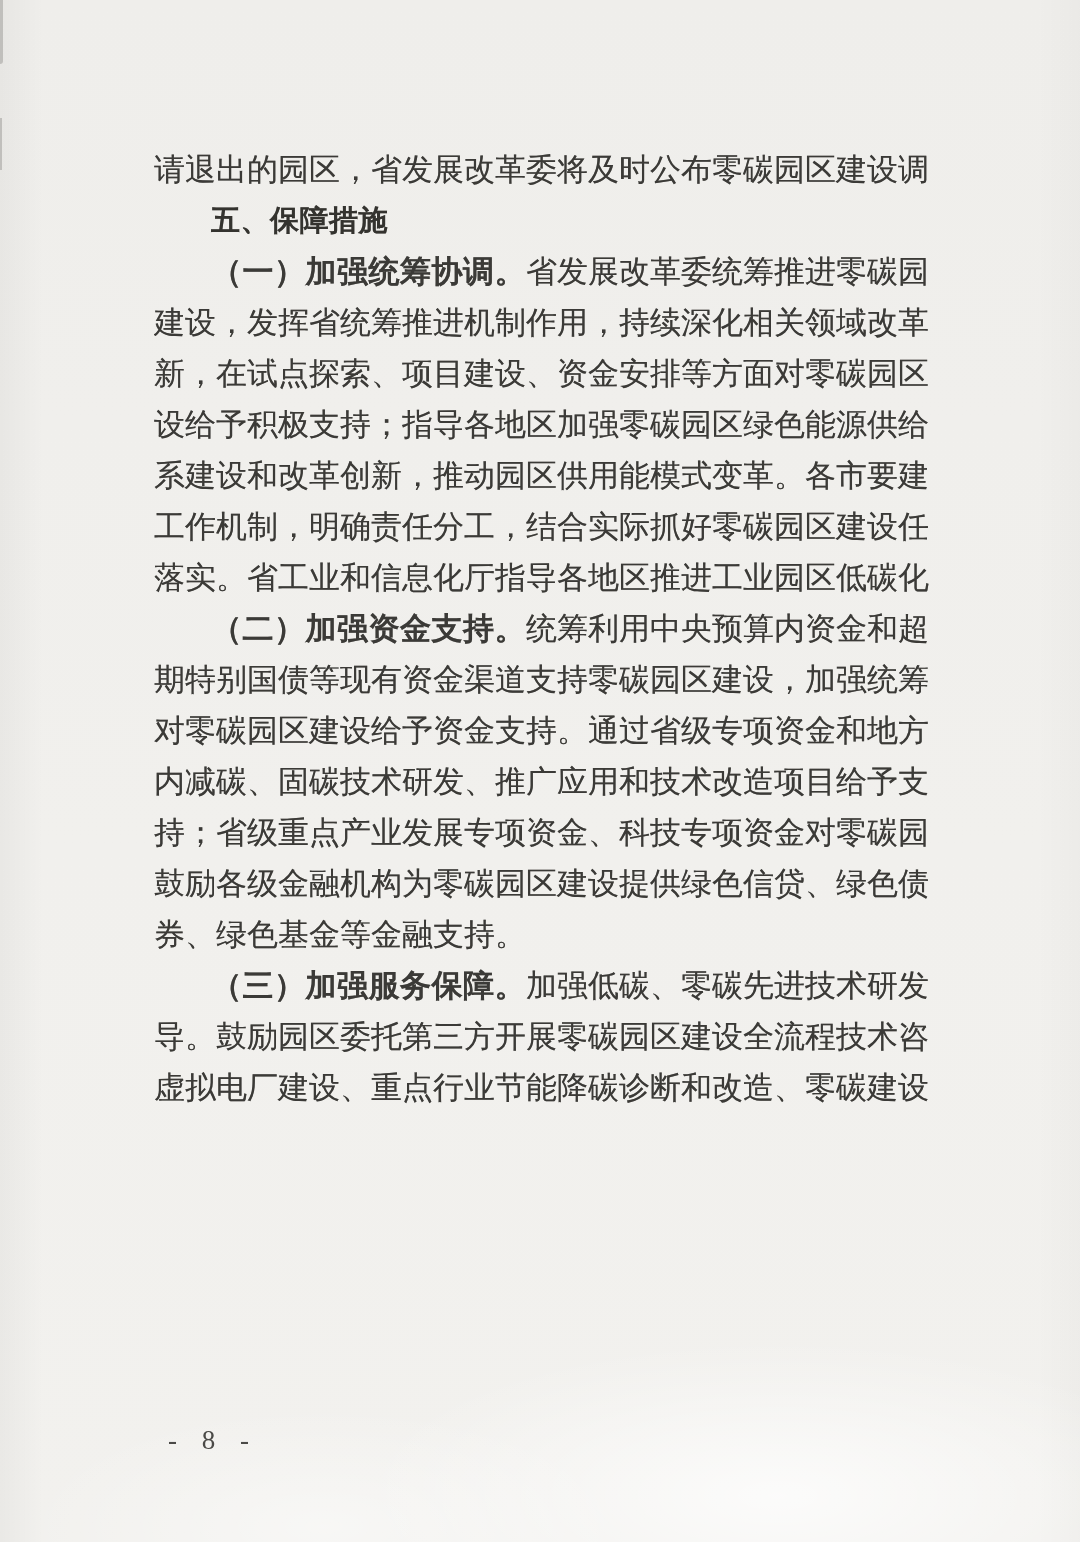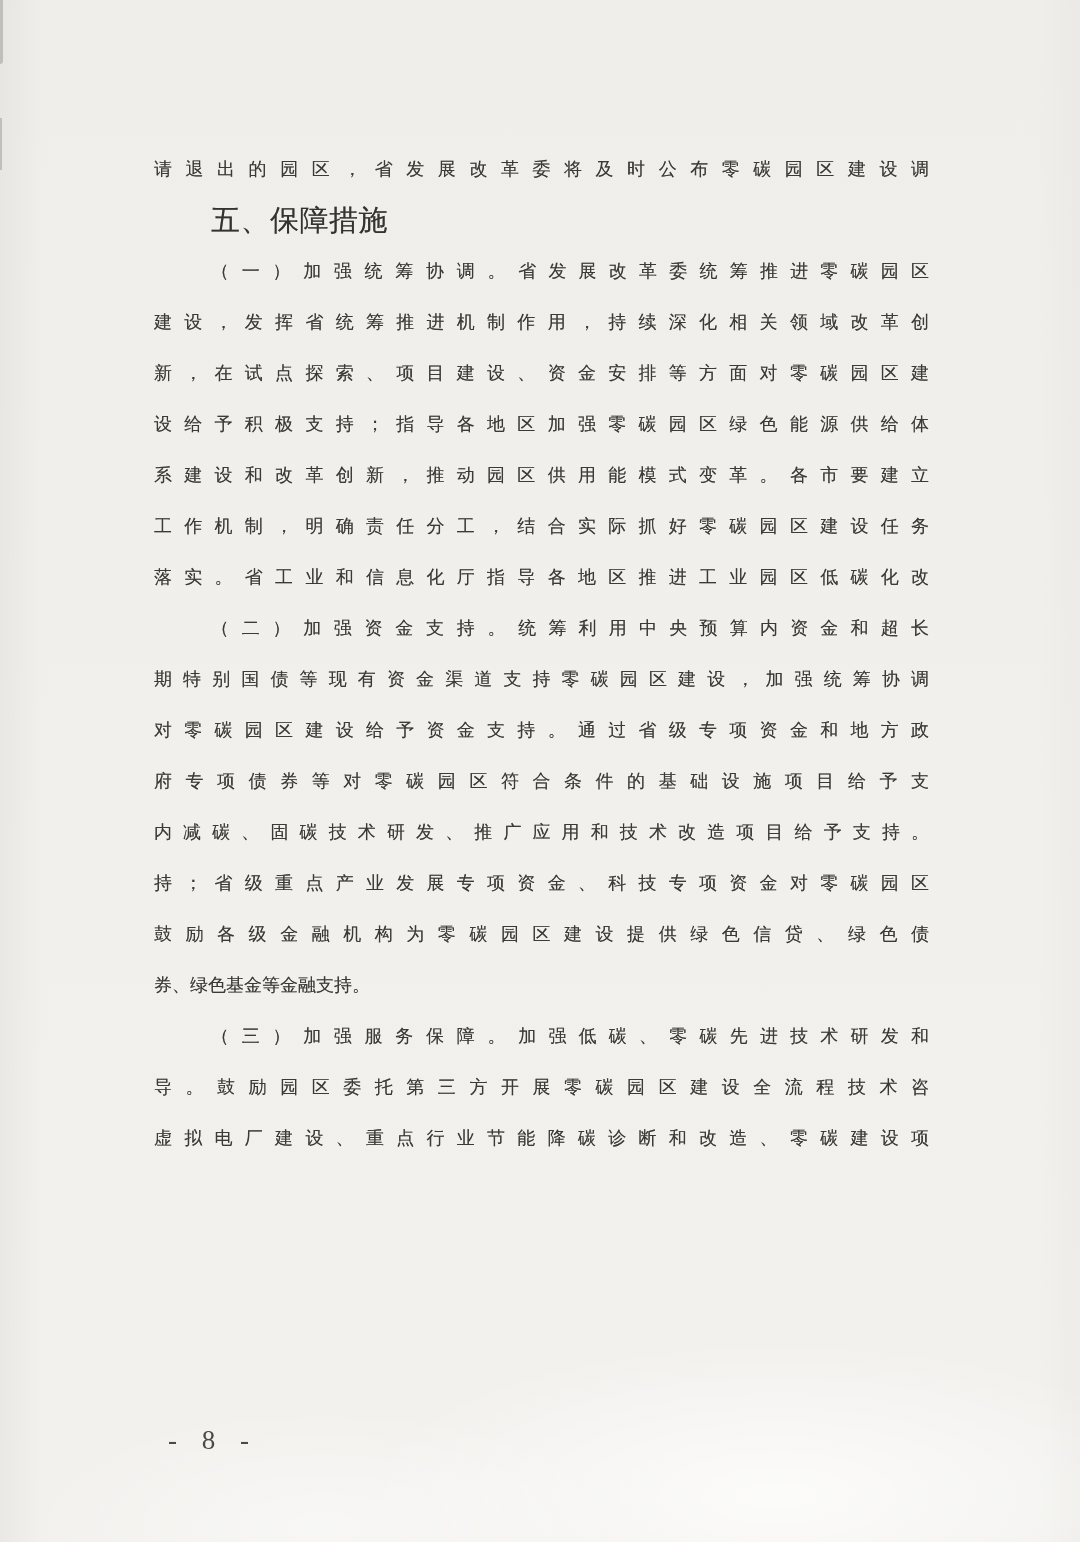--- a/index.html
+++ b/index.html
@@ -34,38 +34,38 @@
 
   .doc-body {
     position: absolute;
     left: 154px;
     top: 144px;
     width: 775px;
   }
   .line {
     height: 51px;
     line-height: 51px;
-    font-size: 18px;
+    font-size: 31px;
     color: #3b3a37;
     text-align: justify;
     overflow: hidden;
     white-space: normal;
     text-shadow: 0 0 0.6px rgba(59,58,55,0.55);
   }
   .line.justify::after {
     content: "";
     display: inline-block;
     width: 100%;
     height: 0;
   }
   .line.indent {
     padding-left: 57px;
   }
   .line .bold {
-    font-weight: 400;
+    font-weight: 700;
     font-family: "Liberation Sans", "DejaVu Sans", sans-serif;
     letter-spacing: 0.5px;
   }
   .line.heading {
     font-weight: 700;
     font-family: "Liberation Sans", "DejaVu Sans", sans-serif;
     font-size: 29px;
     letter-spacing: 1px;
     color: #34332f;
   }
@@ -92,21 +92,20 @@
     <div class="line indent justify"><span class="bold">（一）加强统筹协调。</span><span>省发展改革委统筹推进零碳园区</span></div>
     <div class="line justify"><span>建设，发挥省统筹推进机制作用，持续深化相关领域改革创</span></div>
     <div class="line justify"><span>新，在试点探索、项目建设、资金安排等方面对零碳园区建</span></div>
     <div class="line justify"><span>设给予积极支持；指导各地区加强零碳园区绿色能源供给体</span></div>
     <div class="line justify"><span>系建设和改革创新，推动园区供用能模式变革。各市要建立</span></div>
     <div class="line justify"><span>工作机制，明确责任分工，结合实际抓好零碳园区建设任务</span></div>
     <div class="line justify"><span>落实。省工业和信息化厅指导各地区推进工业园区低碳化改</span></div>
     <div class="line indent justify"><span class="bold">（二）加强资金支持。</span><span>统筹利用中央预算内资金和超长</span></div>
     <div class="line justify"><span>期特别国债等现有资金渠道支持零碳园区建设，加强统筹协调</span></div>
     <div class="line justify"><span>对零碳园区建设给予资金支持。通过省级专项资金和地方政</span></div>
-    <div class="line justify"><span>府专项债券等对零碳园区符合条件的基础设施项目给予支</span></div>
     <div class="line justify"><span>内减碳、固碳技术研发、推广应用和技术改造项目给予支持。</span></div>
     <div class="line justify"><span>持；省级重点产业发展专项资金、科技专项资金对零碳园区</span></div>
     <div class="line justify"><span>鼓励各级金融机构为零碳园区建设提供绿色信贷、绿色债</span></div>
     <div class="line"><span>券、绿色基金等金融支持。</span></div>
     <div class="line indent justify"><span class="bold">（三）加强服务保障。</span><span>加强低碳、零碳先进技术研发和</span></div>
     <div class="line justify"><span>导。鼓励园区委托第三方开展零碳园区建设全流程技术咨</span></div>
     <div class="line justify"><span>虚拟电厂建设、重点行业节能降碳诊断和改造、零碳建设项</span></div>
   </div>
 
 <div class="page-number">- 8 -</div>

